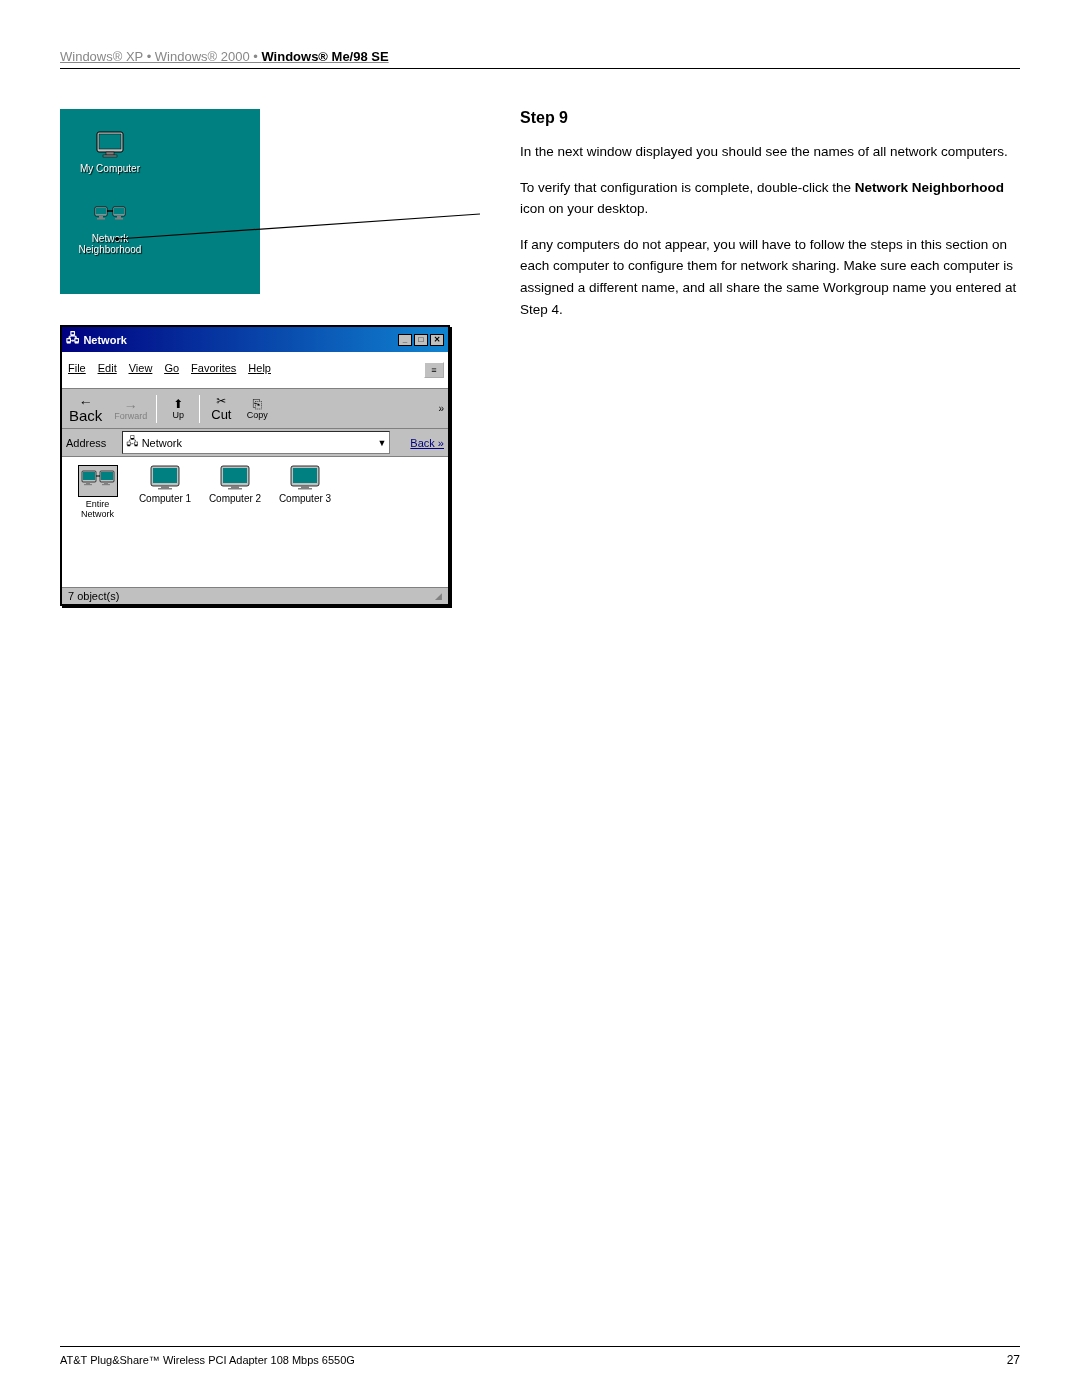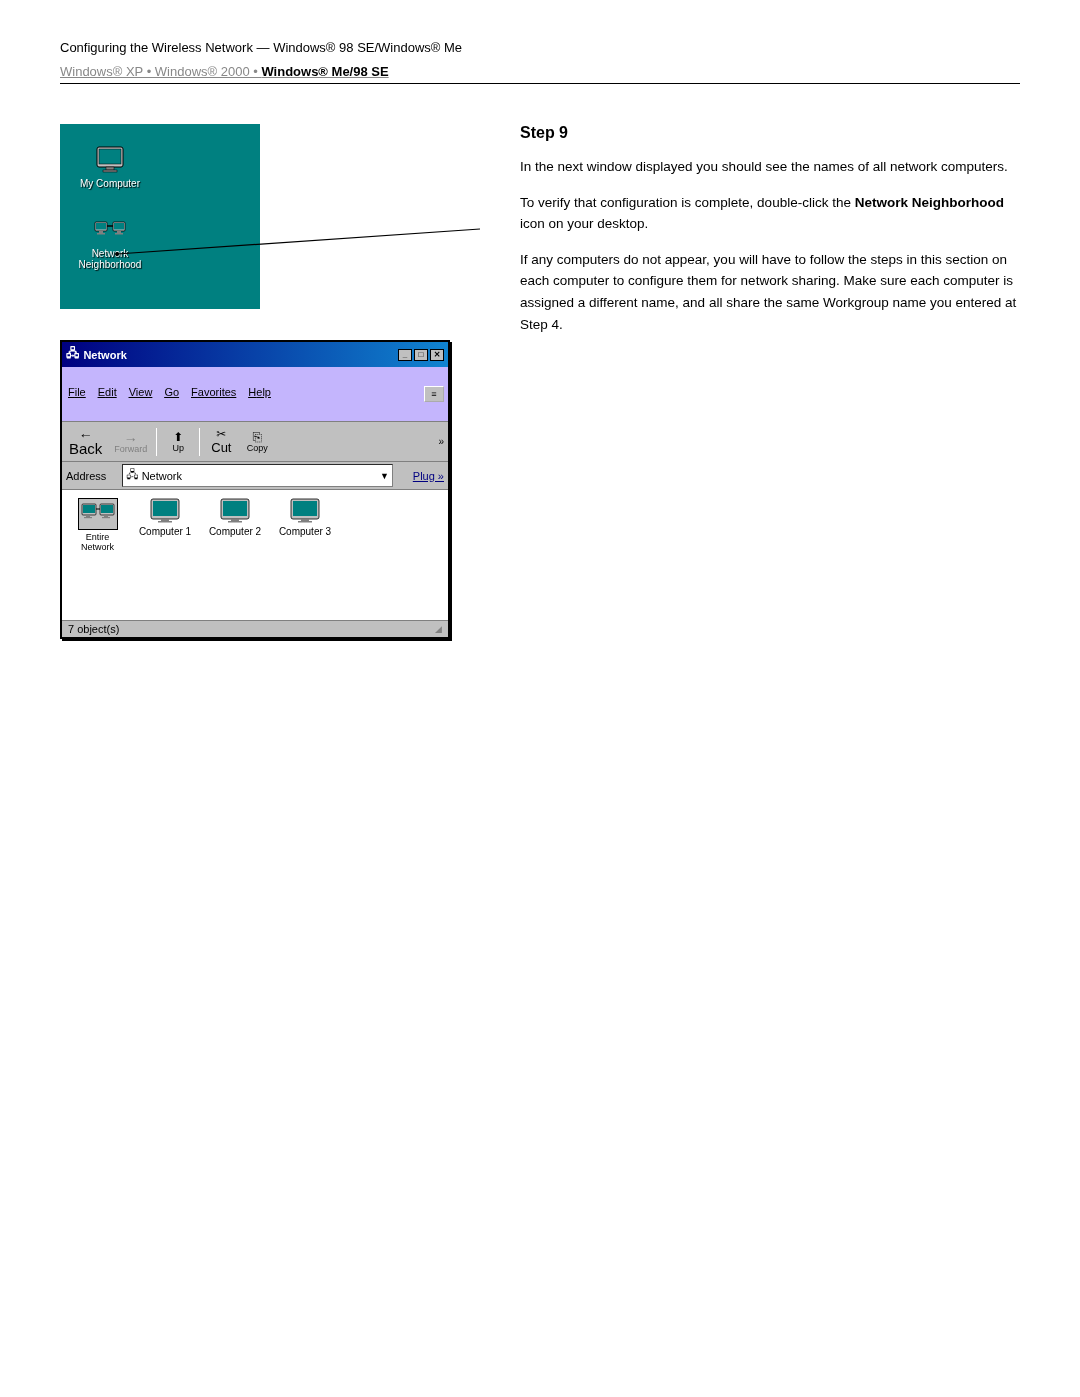--- a/index.html
+++ b/index.html
@@ -134,22 +134,22 @@
       border: 1px solid #000;
       display: flex;
       align-items: center;
       justify-content: center;
       font-size: 8px;
       color: #000;
       cursor: pointer;
     }
 
     .explorer-menubar {
-      background: #c4b5fd;
-      padding: 19px 4px;
+      background: #ffffff;
+      padding: 10px 4px;
       display: flex;
       gap: 8px;
       font-size: 11px;
       border-bottom: 1px solid #808080;
     }
 
     .menu-item {
       cursor: pointer;
       padding: 0 2px;
     }
@@ -333,21 +333,20 @@
       height: 185px;
       background: #008080;
     }
   </style>
 </head>
 <body>
 
 <div class="page-container">
 
   <div class="header">
-    <div class="header-title">Configuring the Wireless Network — Windows® 98 SE/Windows® Me</div>
     <div class="header-subtitle">
       <span>Windows® XP  •  Windows® 2000  •  </span><strong>Windows® Me/98 SE</strong>
     </div>
   </div>
 
   <div class="main-content">
 
     <div class="left-column">
 
       <div class="desktop-with-arrow">
@@ -444,21 +443,21 @@
           <div class="toolbar-more">»</div>
         </div>
 
         <div class="explorer-addressbar">
           <span class="address-label">Address</span>
           <div class="address-input-area">
             <span style="font-size:11px;">🖧</span>
             <span>Network</span>
             <span style="margin-left:auto;font-size:9px;">▼</span>
           </div>
-          <span class="address-links">Plug »</span>
+          <span class="address-links">Back »</span>
         </div>
 
         <div class="explorer-content">
 
           <div class="net-icon entire-network-icon" style="width:55px;">
             <div class="icon-box" style="width:40px;height:32px;border:1px solid #000;background:#c0c0c0;display:flex;align-items:center;justify-content:center;">
               <svg width="36" height="28" viewBox="0 0 36 28">
 
                 <rect x="2" y="4" width="14" height="11" rx="1" fill="#c0c0c0" stroke="#000" stroke-width="0.7"></rect>
                 <rect x="3" y="5" width="12" height="8" fill="#008080"></rect>
@@ -520,14 +519,18 @@
 
       <p class="step-text">
         To verify that configuration is complete, double-click the <strong>Network Neighborhood</strong> icon on your desktop.
       </p>
 
       <p class="step-text">If any computers do not appear, you will have to follow the steps in this section on each computer to configure them for network sharing. Make sure each computer is assigned a different name, and all share the same Workgroup name you entered at Step 4.</p>
     </div>
 
   </div>
 
+  <div class="footer">
+    <span class="footer-left">AT&amp;T Plug&amp;Share™ Wireless PCI Adapter 108 Mbps 6550G</span>
+    <span class="footer-right">27</span>
+  </div>
 
 </div>
 
 </body></html>

